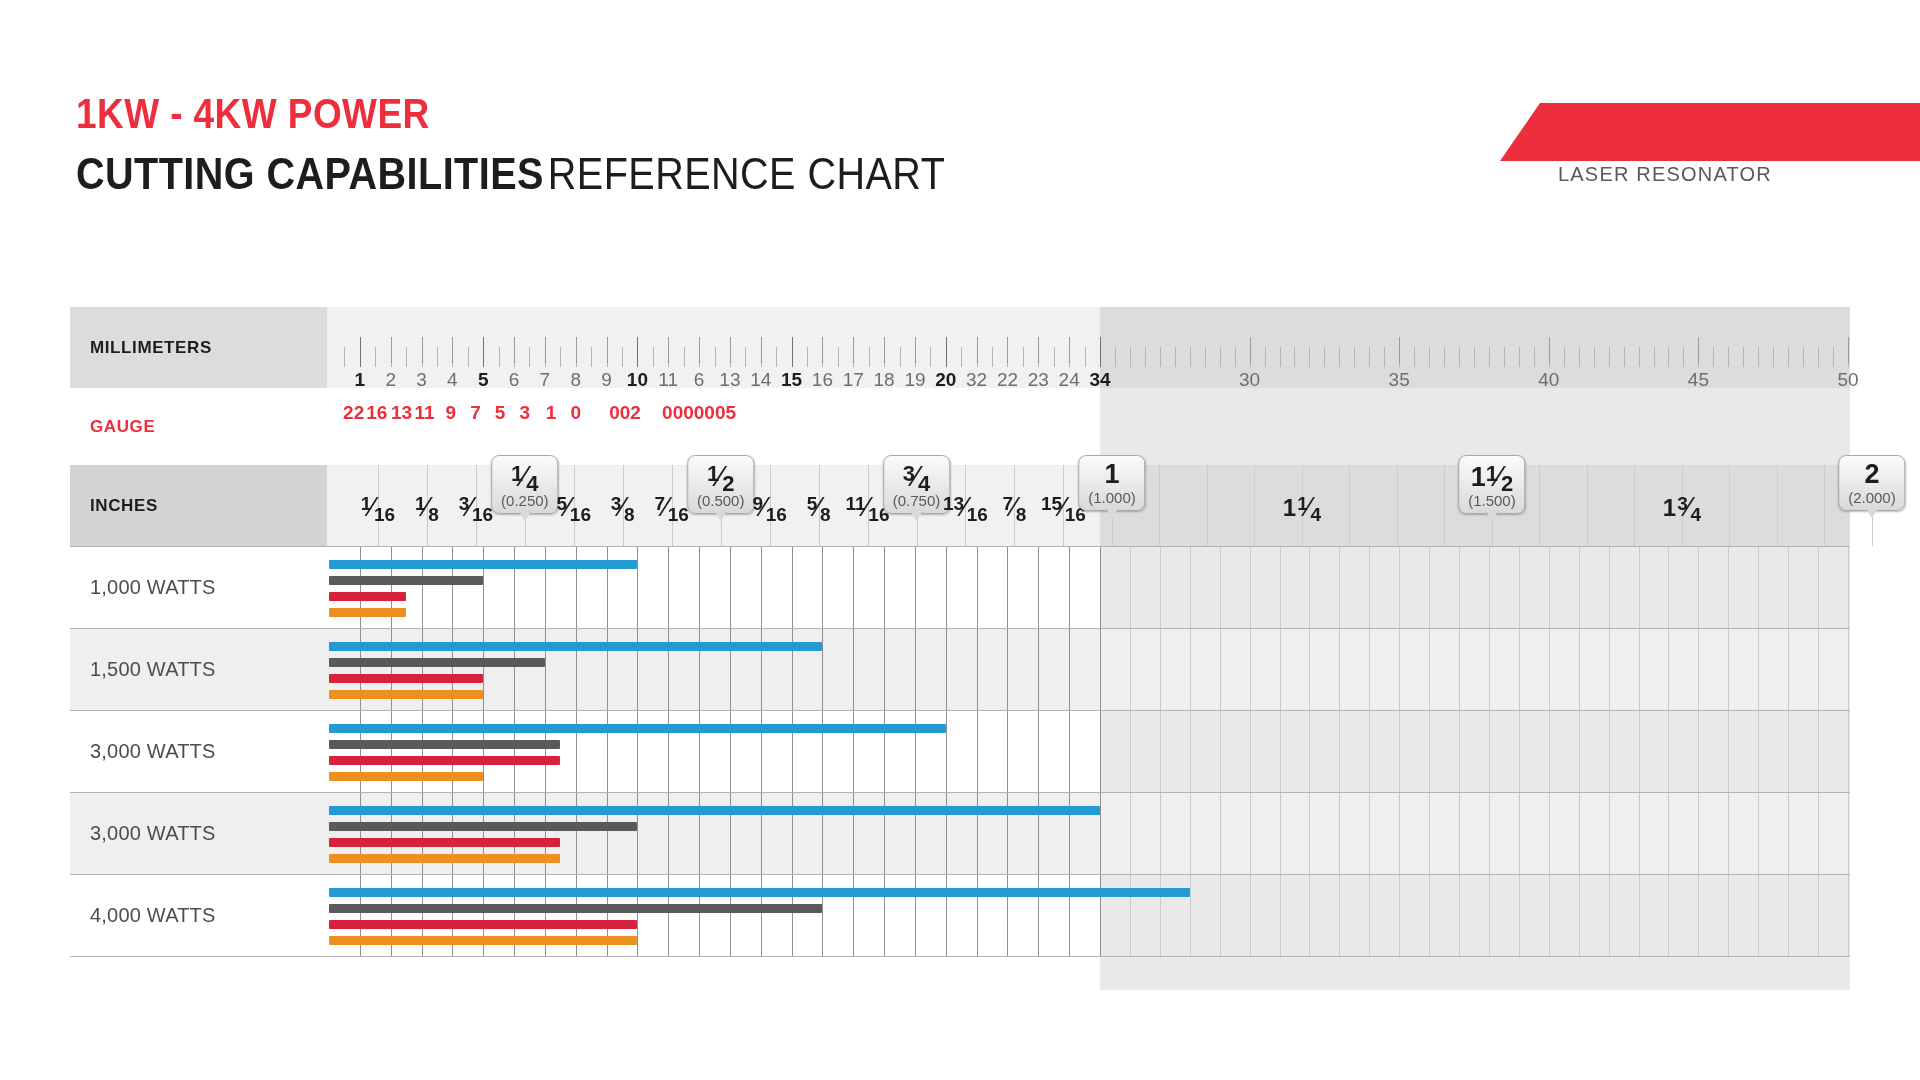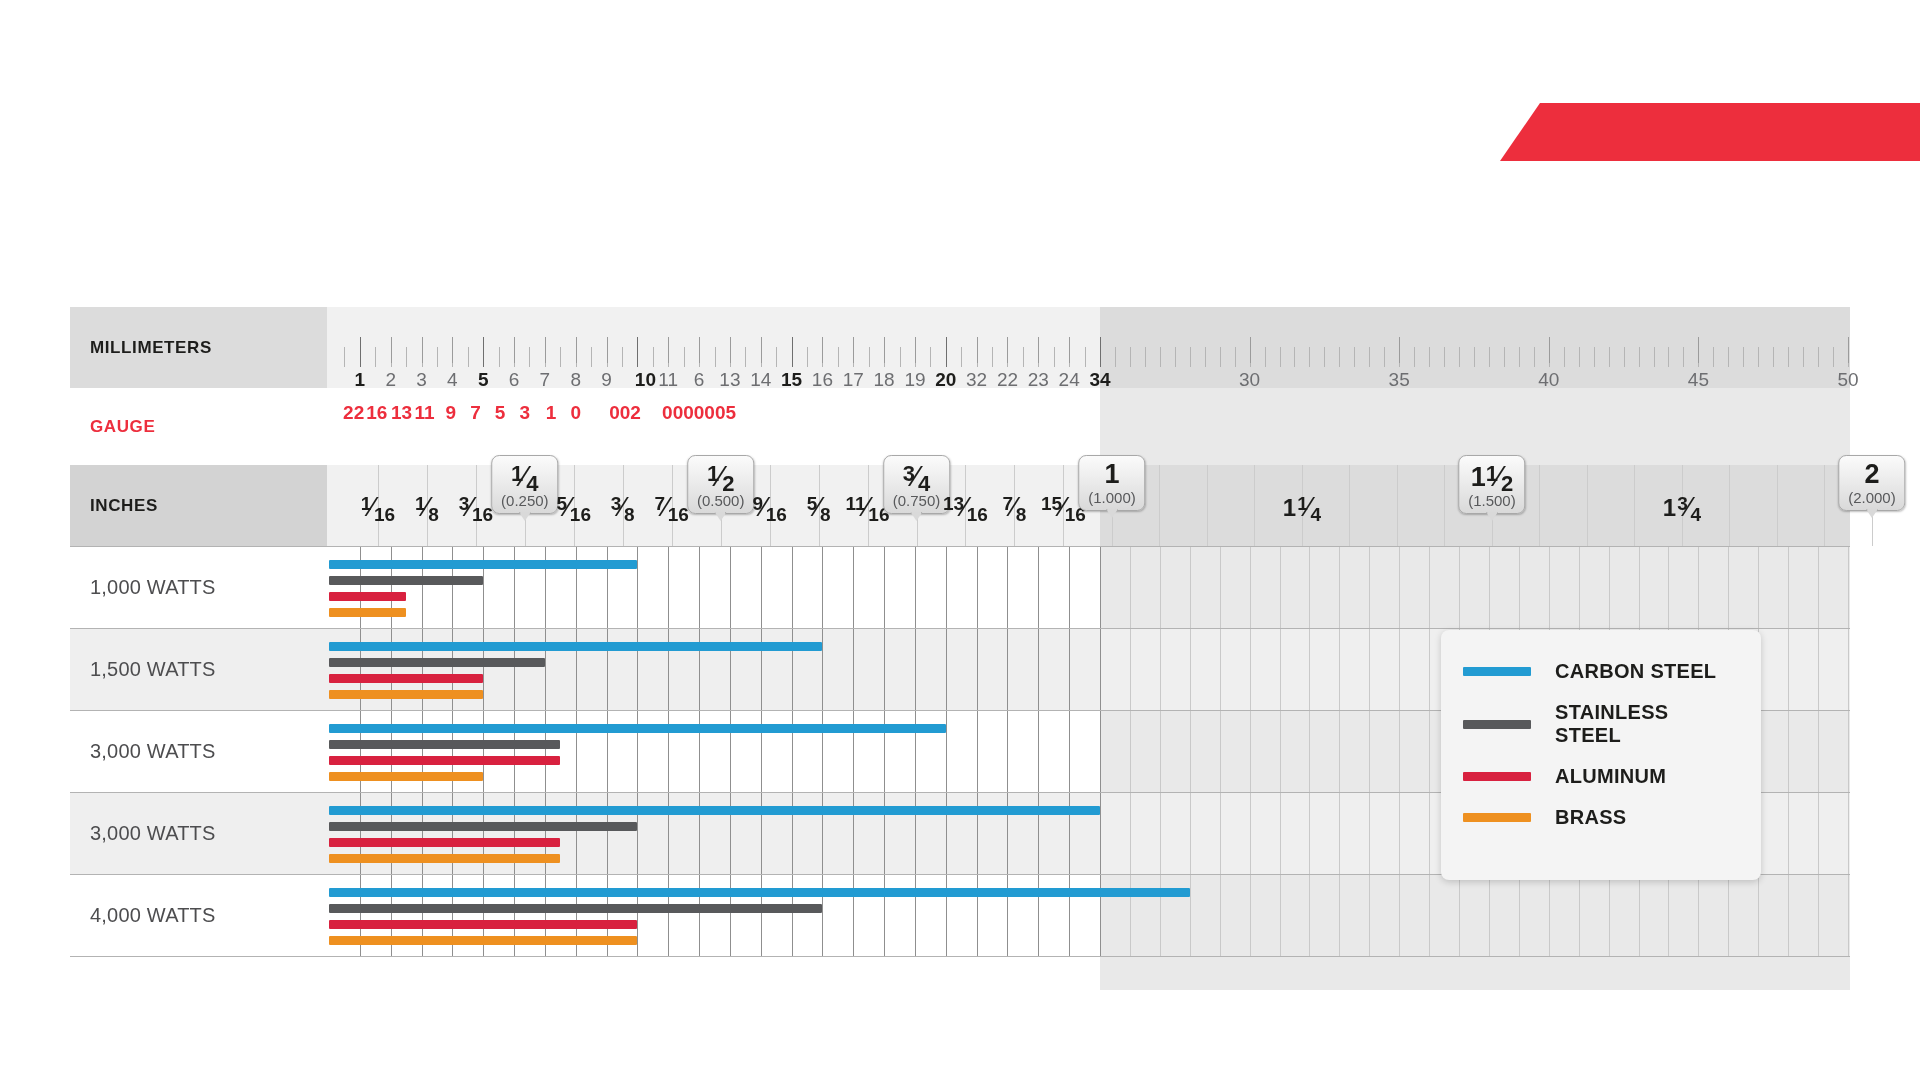--- a/index.html
+++ b/index.html
@@ -145,23 +145,31 @@
   }
   .legend-row { display: flex; align-items: center; margin-bottom: 18px; }
   .legend-swatch { width: 68px; height: 9px; border-radius: 1px; flex: 0 0 68px; }
   .legend-text { margin-left: 24px; font-size: 20px; font-weight: 700; color: #1d1d1b; letter-spacing: 0.3px; line-height: 1.15; }
 </style>
 </head>
 <body>
 
 <div id="stage">
 
+  <div class="title-block">
+    <div class="title-kw">1KW - 4KW POWER</div>
+    <div class="title-main">
+      <span class="bold">CUTTING CAPABILITIES</span>
+      <span class="light">REFERENCE CHART</span>
+    </div>
+  </div>
 
   <div class="logo-wrap">
     <div class="logo-banner"></div>
+    <div class="logo-sub">LASER RESONATOR</div>
   </div>
 
   <div class="frame">
 
     <div class="labelcol">
       <div class="lbl-cell lbl-mm">MILLIMETERS</div>
       <div class="lbl-cell lbl-gauge">GAUGE</div>
       <div class="lbl-cell lbl-inches">INCHES</div>
       <div id="power-labels">
           <div class="row-lbl" style="top: 239px;">1,000 WATTS</div>
@@ -291,21 +299,21 @@
           <div class="scalelbl strong" style="left: 156.2px; top: 62px;">5</div>
           <div class="tick" style="left: 187.04px; top: 30px; height: 26px;"></div>
           <div class="scalelbl" style="left: 187.04px; top: 62px;">6</div>
           <div class="tick" style="left: 217.88px; top: 30px; height: 26px;"></div>
           <div class="scalelbl" style="left: 217.88px; top: 62px;">7</div>
           <div class="tick" style="left: 248.72px; top: 30px; height: 26px;"></div>
           <div class="scalelbl" style="left: 248.72px; top: 62px;">8</div>
           <div class="tick" style="left: 279.56px; top: 30px; height: 26px;"></div>
           <div class="scalelbl" style="left: 279.56px; top: 62px;">9</div>
           <div class="tick major" style="left: 310.4px; top: 30px; height: 30px;"></div>
-          <div class="scalelbl strong" style="left: 310.4px; top: 62px; margin-left: 8px;">10</div>
+          <div class="scalelbl strong" style="left: 310.4px; top: 62px;">10</div>
           <div class="tick" style="left: 341.24px; top: 30px; height: 26px;"></div>
           <div class="scalelbl" style="left: 341.24px; top: 62px;">11</div>
           <div class="tick" style="left: 372.08px; top: 30px; height: 26px;"></div>
           <div class="scalelbl" style="left: 372.08px; top: 62px;">6</div>
           <div class="tick" style="left: 402.92px; top: 30px; height: 26px;"></div>
           <div class="scalelbl" style="left: 402.92px; top: 62px;">13</div>
           <div class="tick" style="left: 433.76px; top: 30px; height: 26px;"></div>
           <div class="scalelbl" style="left: 433.76px; top: 62px;">14</div>
           <div class="tick major" style="left: 464.6px; top: 30px; height: 30px;"></div>
           <div class="scalelbl strong" style="left: 464.6px; top: 62px;">15</div>
@@ -786,32 +794,14 @@
             <div class="bar" style="background: rgb(34, 155, 210); left: 2px; width: 860.76px; top: 13px;"></div>
             <div class="bar" style="background: rgb(88, 89, 91); left: 2px; width: 493.44px; top: 29px;"></div>
             <div class="bar" style="background: rgb(216, 33, 63); left: 2px; width: 308.4px; top: 45px;"></div>
             <div class="bar" style="background: rgb(238, 144, 32); left: 2px; width: 308.4px; top: 61px;"></div>
           </div>
           <div style="position: absolute; left: 0px; right: 0px; top: 649px; height: 1px; background: rgb(179, 179, 179);"></div>
         </div>
     </div>
   </div>
 
-  <div class="legend" id="legend">
-      <div class="legend-row">
-        <div class="legend-swatch" style="background: rgb(34, 155, 210);"></div>
-        <div class="legend-text">CARBON STEEL</div>
-      </div>
-      <div class="legend-row">
-        <div class="legend-swatch" style="background: rgb(88, 89, 91);"></div>
-        <div class="legend-text">STAINLESS STEEL</div>
-      </div>
-      <div class="legend-row">
-        <div class="legend-swatch" style="background: rgb(216, 33, 63);"></div>
-        <div class="legend-text">ALUMINUM</div>
-      </div>
-      <div class="legend-row">
-        <div class="legend-swatch" style="background: rgb(238, 144, 32);"></div>
-        <div class="legend-text">BRASS</div>
-      </div>
-    </div>
 
 </div>
 
 </body></html>

